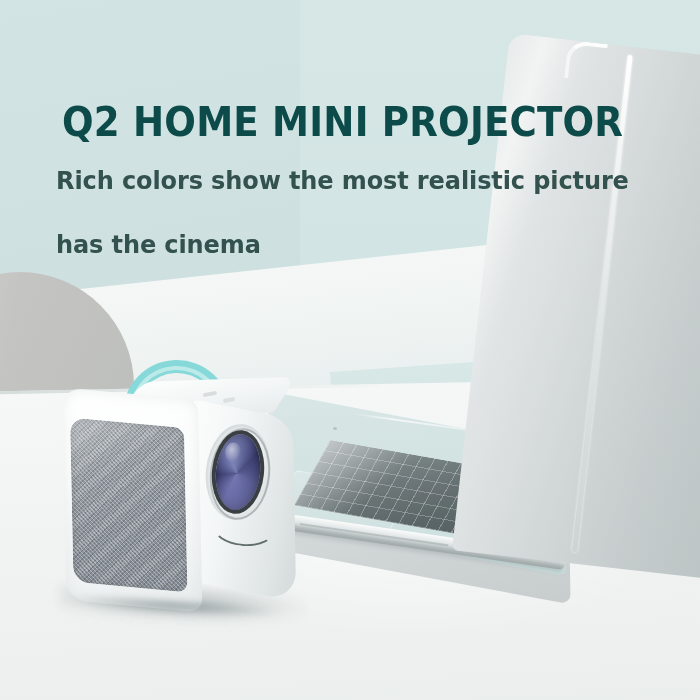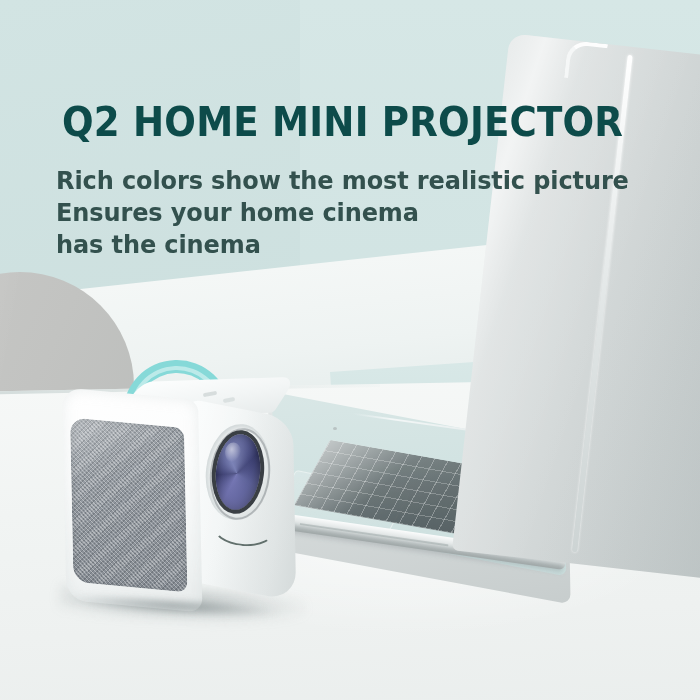--- a/index.html
+++ b/index.html
@@ -512,16 +512,15 @@
     <div class="pj-lens">
       <div class="pj-lens-flare"></div>
       <div class="pj-lens-spec"></div>
     </div>
     <div class="pj-smile"></div>
     <div class="pj-contact-shadow"></div>
   </div>
 
   <div class="headline">Q2 HOME MINI PROJECTOR</div>
   <div class="sub sub-1">Rich colors show the most realistic picture</div>
-  <div class="sub sub-2">Ensures your home cinema</div>
   <div class="sub sub-3">has the cinema</div>
 
 </div>
 
 </body></html>

